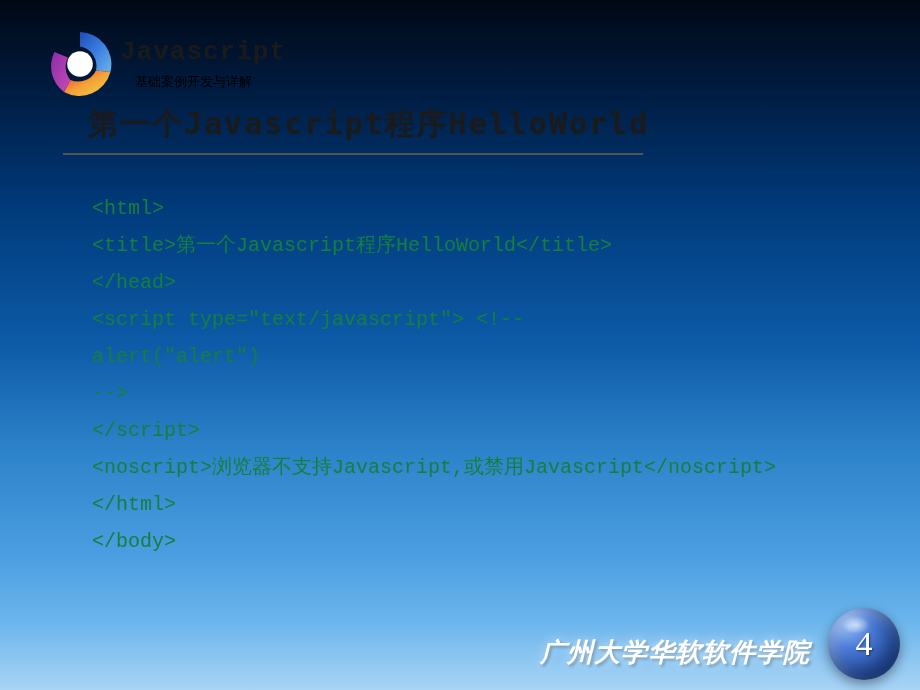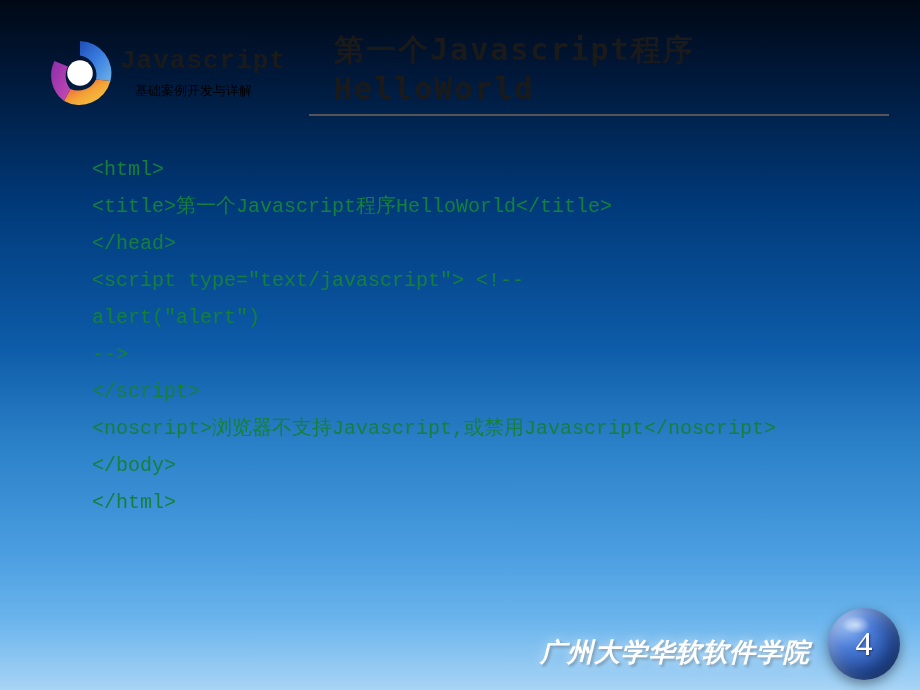--- a/index.html
+++ b/index.html
@@ -6,23 +6,24 @@
     body {
       width: 920px;
       height: 690px;
       background: linear-gradient(180deg, #000814 0%, #001a3d 12%, #003a7a 30%, #0d5ba8 50%, #2c82c9 65%, #4a9de0 80%, #6bb5ed 90%, #a8d4f5 100%);
       position: relative;
       overflow: hidden;
       font-family: "Microsoft YaHei", "SimHei", sans-serif;
     }
     .header {
       display: flex;
-      align-items: center;
-      padding: 30px 40px 0 40px;
+      align-items: flex-start;
+      padding: 24px 40px 0 40px;
       position: relative;
+      flex-direction: column;
     }
     .logo-section {
       display: flex;
       align-items: center;
       gap: 0px;
     }
     .logo-circle {
       width: 80px;
       height: 80px;
       position: relative;
@@ -161,21 +162,21 @@
 
 <div class="code-block">
   <div class="code-line">&lt;html&gt;</div>
   <div class="code-line">&lt;title&gt;第一个Javascript程序HelloWorld&lt;/title&gt;</div>
   <div class="code-line">&lt;/head&gt;</div>
   <div class="code-line">&lt;script type="text/javascript"&gt; &lt;!--</div>
   <div class="code-line">alert("alert")</div>
   <div class="code-line">--&gt;</div>
   <div class="code-line">&lt;/script&gt;</div>
   <div class="code-line">&lt;noscript&gt;浏览器不支持Javascript,或禁用Javascript&lt;/noscript&gt;</div>
+  <div class="code-line">&lt;/html&gt;</div>
   <div class="code-line">&lt;/body&gt;</div>
-  <div class="code-line">&lt;/html&gt;</div>
 </div>
 
 <div class="footer-logo">广州大学华软软件学院</div>
 
 <div class="page-number-circle">
   <div class="page-number">4</div>
 </div>
 
 </body></html>

